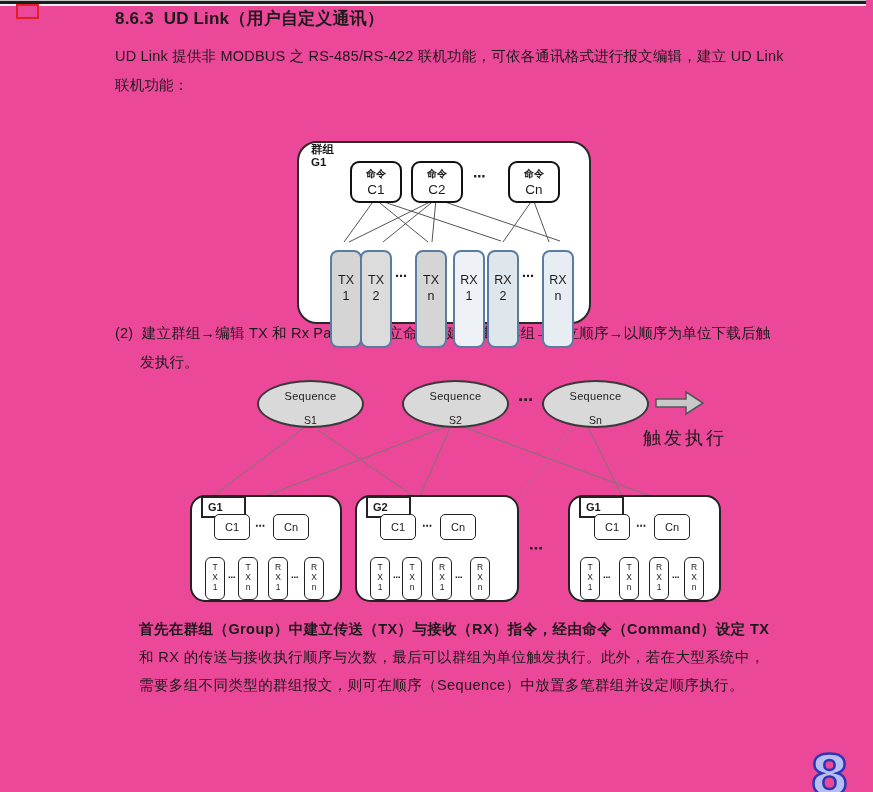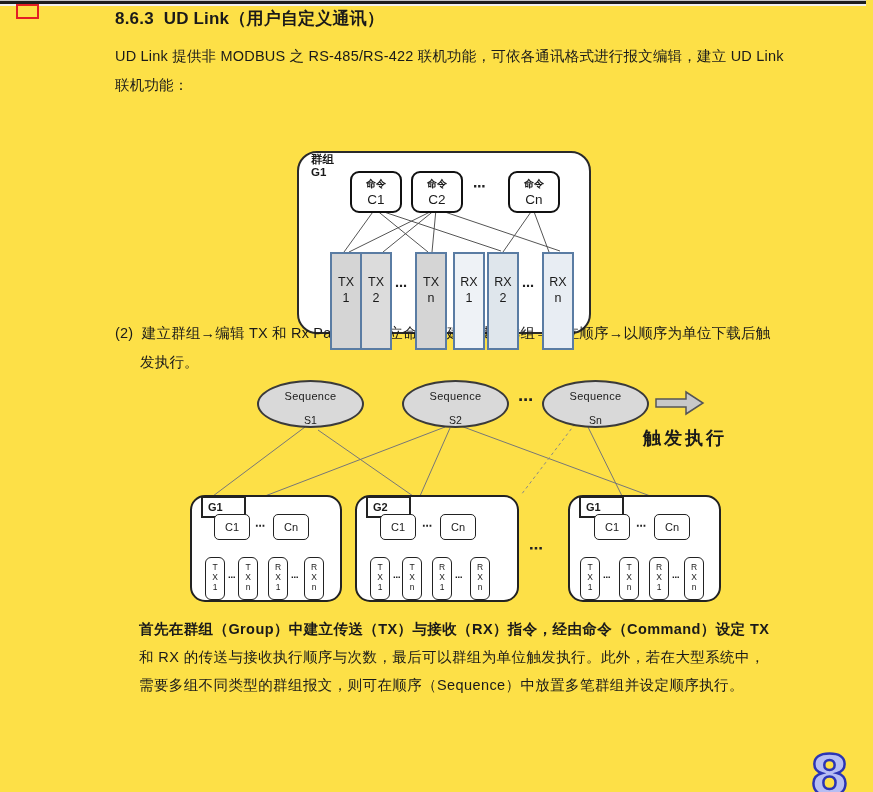--- a/index.html
+++ b/index.html
@@ -1,49 +1,49 @@
 <!DOCTYPE html>
 <html><head>
 <meta charset="utf-8">
 <style>
   html,body{margin:0;padding:0;background:#fff;}
-  .page{position:relative;width:873px;height:792px;background:#fde047;overflow:hidden;
+  .page{position:relative;width:873px;height:792px;background:#ec4899;overflow:hidden;
         font-family:"Liberation Sans","DejaVu Sans",sans-serif;color:#1a1a1a;}
   .abs{position:absolute;}
   
   .edge-gray{left:0;top:0;width:866px;height:1px;background:#c6c6c6;}
   .edge-black{left:0;top:1px;width:866px;height:3px;background:#1d1d1d;}
   .edge-light{left:0;top:4px;width:866px;height:2px;background:#efefef;}
   .red-marker{left:16px;top:4px;width:19px;height:11px;border:2px solid #e31e24;background:transparent;z-index:30;}
   
   .heading{left:115px;top:7px;font-size:17px;font-weight:bold;white-space:pre;letter-spacing:.2px;}
   .bodyline{font-size:14.5px;letter-spacing:.2px;white-space:pre;}
   
-  .d1{left:297px;top:151px;width:294px;height:183px;}
+  .d1{left:297px;top:141px;width:294px;height:183px;}
   .d1-outer{left:0;top:0;width:290px;height:179px;border:2px solid #2a2a2a;border-radius:20px;background:#fff;}
   .d1-grouplabel{left:14px;top:2px;font-size:11.5px;font-weight:bold;line-height:13px;white-space:pre-line;}
   .cmdbox{width:48px;height:38px;border:2px solid #111;border-radius:9px;background:#fff;text-align:center;z-index:2;}
   .cmdbox .t1{font-size:10px;font-weight:bold;margin-top:4px;}
   .cmdbox .t2{font-size:13.5px;margin-top:1px;}
   .dots{font-weight:bold;color:#222;z-index:2;}
-  .pktbox{width:28px;height:74px;border:2px solid #5a7ca3;border-radius:0;text-align:center;z-index:2;
-          font-size:12.5px;line-height:16px;white-space:pre-line;padding-top:20px;box-sizing:content-box;}
+  .pktbox{width:28px;height:74px;border:2px solid #5a7ca3;border-radius:8px;text-align:center;z-index:2;
+          font-size:12.5px;line-height:16px;white-space:pre-line;padding-top:20px;box-sizing:content-box;margin-top:8px;}
   .fill-tx{background:#d5d5d5;}
   .fill-tx2{background:#dcdcdc;}
   .fill-rx1{background:#eef2f6;}
   .fill-rx2{background:#dfe6ec;}
   .fill-rxn{background:#e8edf3;}
   .linesvg{left:0;top:0;z-index:1;}
   
   .d2{left:185px;top:375px;width:545px;height:232px;}
   .ellipse{width:103px;height:44px;border:2px solid #3a3a3a;border-radius:50%;background:#d9d9d9;
            text-align:center;z-index:2;}
   .ellipse .t1{font-size:11px;margin-top:8px;letter-spacing:.3px;}
   .ellipse .t2{font-size:10.5px;margin-top:12px;}
-  .trigger{font-size:18px;font-weight:700;letter-spacing:3px;}
+  .trigger{font-size:18px;font-weight:400;letter-spacing:3px;}
   .gbox{border:2px solid #222;border-radius:15px;background:#fff;z-index:2;}
   .gtab{left:9px;top:-1px;width:36px;height:18px;border:2px solid #222;background:#fff;
         font-size:11px;font-weight:bold;line-height:18px;padding-left:5px;box-sizing:content-box;}
   .smcmd{top:17px;width:34px;height:24px;border:1.5px solid #222;border-radius:5px;background:#fff;
          text-align:center;font-size:11px;line-height:24px;}
   .smpkt{top:60px;width:20px;height:43px;border:1.5px solid #222;border-radius:6px;background:#fff;
          text-align:center;font-size:8.5px;line-height:10px;white-space:pre-line;padding-top:4px;box-sizing:border-box;}
   .smdots{font-size:8px;font-weight:bold;}
   
   .para{left:139px;font-size:14.5px;letter-spacing:.4px;white-space:pre;}

